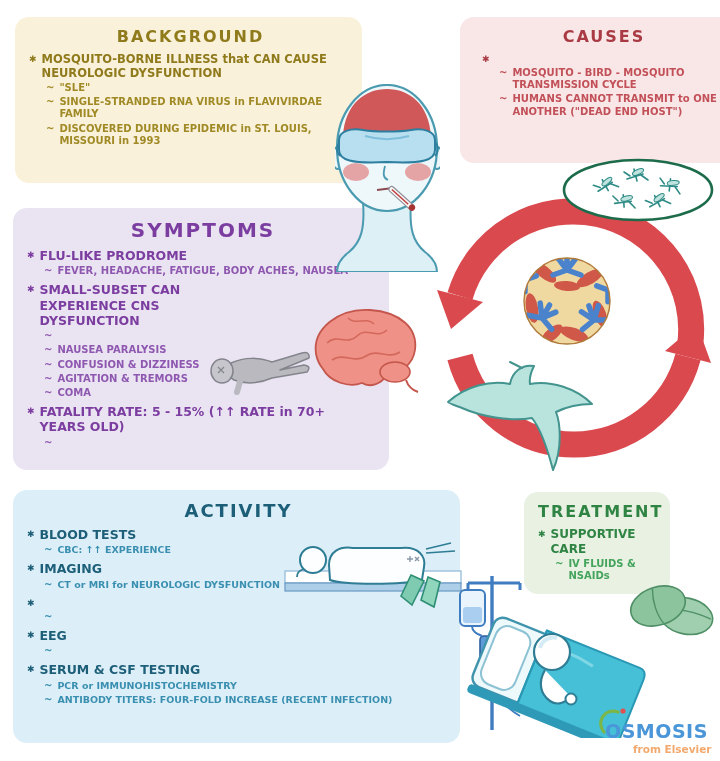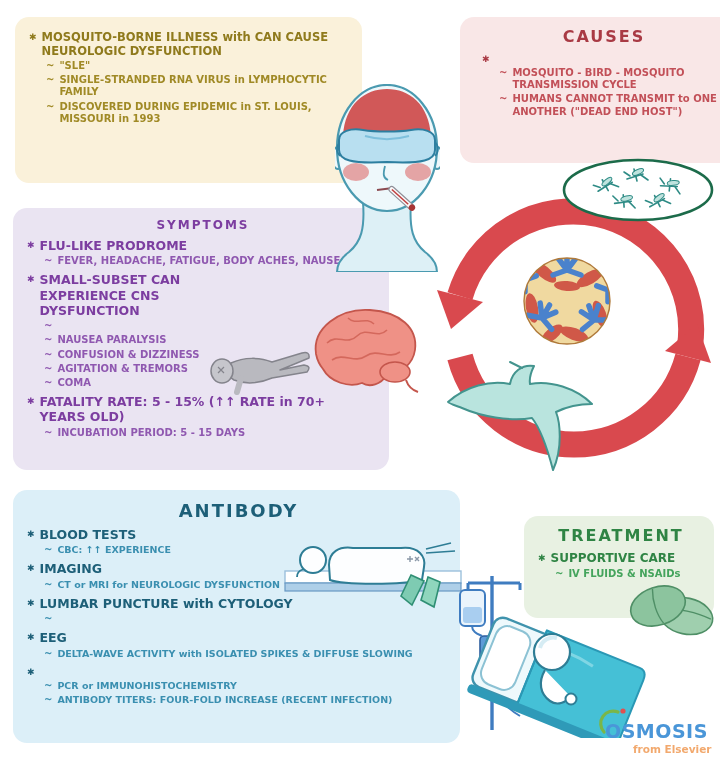--- a/index.html
+++ b/index.html
@@ -19,52 +19,53 @@
   .panel-background{left:15px;top:17px;width:347px;height:166px;background:var(--background-bg);color:var(--background-accent);}
   .panel-background .sub{color:var(--background-sub);}
   .panel-background .row.main{font-size:11.5px;}
 
   .panel-causes{left:460px;top:17px;width:284px;height:146px;background:var(--causes-bg);color:var(--causes-accent);}
   .panel-causes .sub{color:var(--causes-sub);}
   .panel-causes .row{margin-left:8px;}
   .panel-causes .row.sub{margin-left:25px;}
 
   .panel-symptoms{left:13px;top:208px;width:376px;height:262px;background:var(--symptoms-bg);color:var(--symptoms-accent);}
-  .panel-symptoms h2{font-size:12px;}
+  .panel-symptoms h2{font-size:20px;}
   .panel-symptoms .sub{color:var(--symptoms-sub);}
   .panel-symptoms .row.main{font-size:12.5px;}
 
   .panel-diagnosis{left:13px;top:490px;width:447px;height:253px;background:var(--diagnosis-bg);color:var(--diagnosis-accent);}
   .panel-diagnosis h2{font-size:18px;}
   .panel-diagnosis .sub{color:var(--diagnosis-sub);font-size:9.5px;}
   .panel-diagnosis .row.main{font-size:12.5px;}
 
-  .panel-treatment{left:524px;top:516px;width:190px;height:102px;background:var(--treatment-bg);color:var(--treatment-accent);}
+  .panel-treatment{left:524px;top:492px;width:146px;height:102px;background:var(--treatment-bg);color:var(--treatment-accent);}
   .panel-treatment .sub{color:var(--treatment-sub);}
 
   .illus{position:absolute;z-index:2;}
   .logo{position:absolute;left:597px;top:707px;width:120px;height:52px;z-index:3;}
 </style>
 </head>
 <body>
 
 <div class="canvas">
 
   <section class="panel panel-background">
-    <div class="row main">
-        <span class="bul">✱</span>
-        <span>MOSQUITO-BORNE ILLNESS with CAN CAUSE NEUROLOGIC DYSFUNCTION</span>
+    <h2>BACKGROUND</h2>
+    <div class="row main">
+        <span class="bul">✱</span>
+        <span>MOSQUITO-BORNE ILLNESS that CAN CAUSE NEUROLOGIC DYSFUNCTION</span>
       </div>
     <div class="row sub">
         <span class="bul">~</span>
         <span>"SLE"</span>
       </div>
     <div class="row sub">
         <span class="bul">~</span>
-        <span>SINGLE-STRANDED RNA VIRUS in LYMPHOCYTIC FAMILY</span>
+        <span>SINGLE-STRANDED RNA VIRUS in FLAVIVIRDAE FAMILY</span>
       </div>
     <div class="row sub">
         <span class="bul">~</span>
         <span>DISCOVERED DURING EPIDEMIC in ST. LOUIS, MISSOURI in 1993</span>
       </div>
   </section>
 
   <section class="panel panel-causes">
     <h2>CAUSES</h2>
     <div class="row main">
@@ -112,59 +113,57 @@
     <div class="row sub">
         <span class="bul">~</span>
         <span>COMA</span>
       </div>
     <div class="row main" style="max-width:330px">
         <span class="bul">✱</span>
         <span>FATALITY RATE: 5 - 15% (↑↑ RATE in 70+ YEARS OLD)</span>
       </div>
     <div class="row sub">
         <span class="bul">~</span>
-        <span>INCUBATION PERIOD: 5 - 15 DAYS</span>
       </div>
   </section>
 
   <section class="panel panel-diagnosis">
-    <h2>ANTIBODY</h2>
+    <h2>ACTIVITY</h2>
     <div class="row main">
         <span class="bul">✱</span>
         <span>BLOOD TESTS</span>
       </div>
     <div class="row sub">
         <span class="bul">~</span>
         <span>CBC: ↑↑ EXPERIENCE</span>
       </div>
     <div class="row main">
         <span class="bul">✱</span>
         <span>IMAGING</span>
       </div>
     <div class="row sub">
         <span class="bul">~</span>
         <span>CT or MRI for NEUROLOGIC DYSFUNCTION</span>
       </div>
     <div class="row main">
         <span class="bul">✱</span>
-        <span>LUMBAR PUNCTURE with CYTOLOGY</span>
       </div>
     <div class="row sub">
         <span class="bul">~</span>
       </div>
     <div class="row main">
         <span class="bul">✱</span>
         <span>EEG</span>
       </div>
     <div class="row sub">
         <span class="bul">~</span>
-        <span>DELTA-WAVE ACTIVITY with ISOLATED SPIKES &amp; DIFFUSE SLOWING</span>
-      </div>
-    <div class="row main">
-        <span class="bul">✱</span>
+      </div>
+    <div class="row main">
+        <span class="bul">✱</span>
+        <span>SERUM &amp; CSF TESTING</span>
       </div>
     <div class="row sub">
         <span class="bul">~</span>
         <span>PCR or IMMUNOHISTOCHEMISTRY</span>
       </div>
     <div class="row sub">
         <span class="bul">~</span>
         <span>ANTIBODY TITERS: FOUR-FOLD INCREASE (RECENT INFECTION)</span>
       </div>
   </section>

